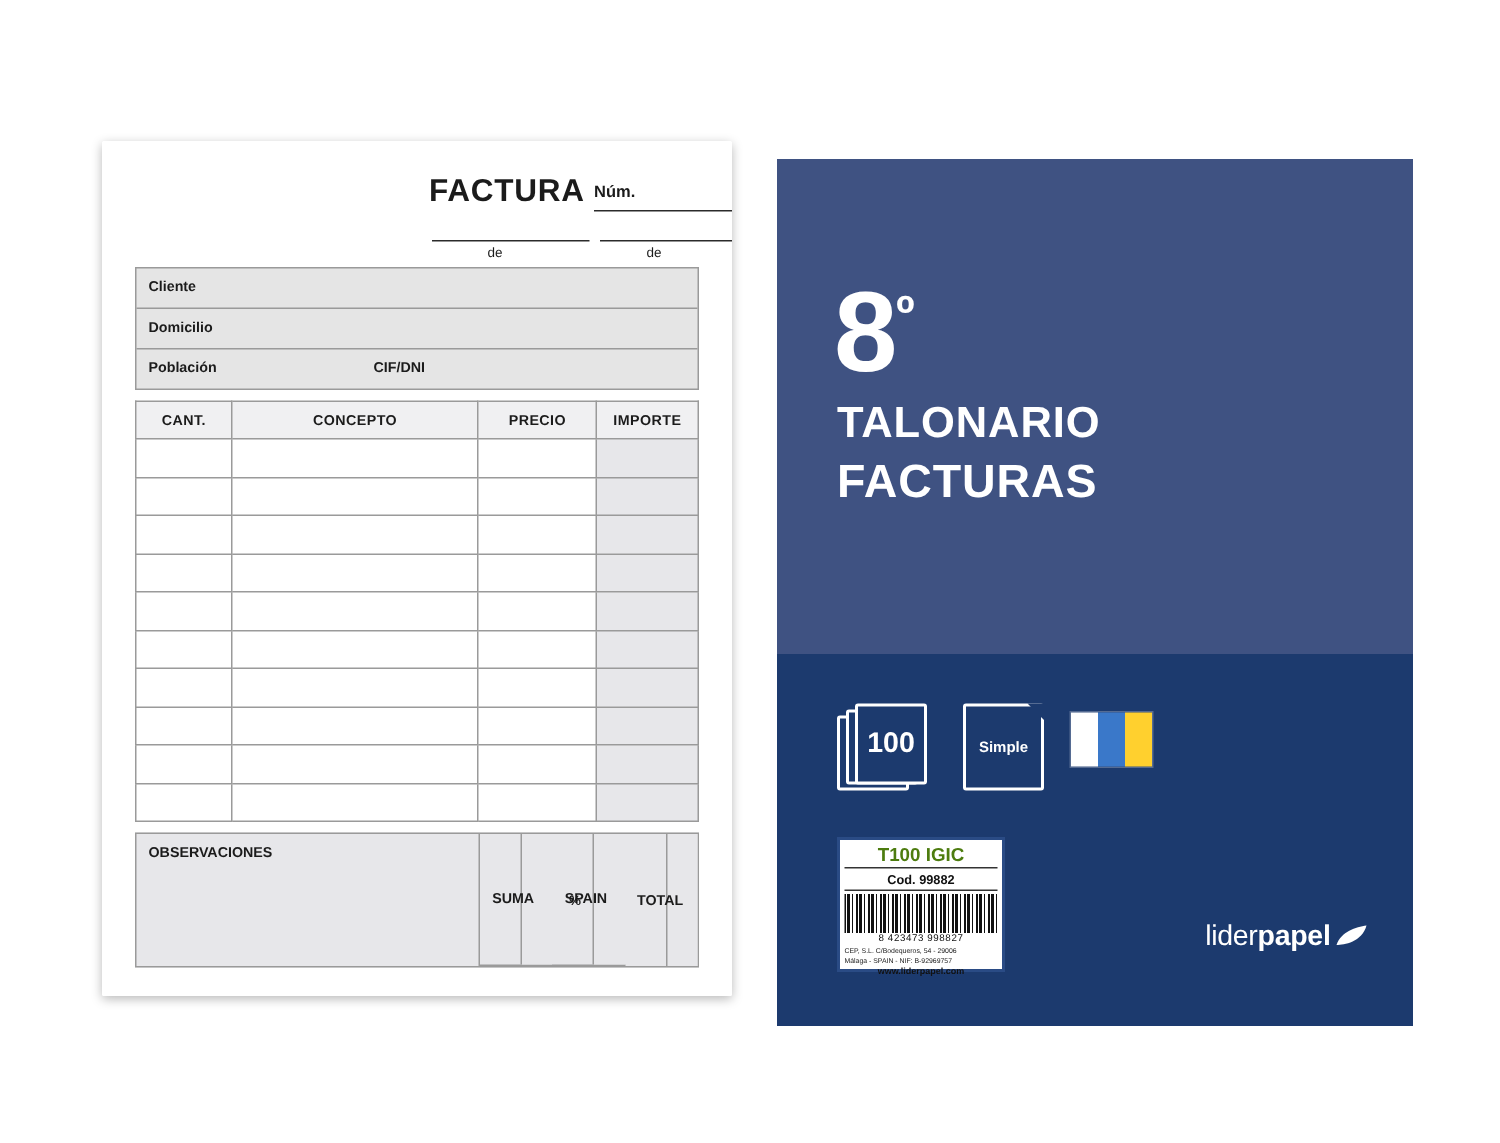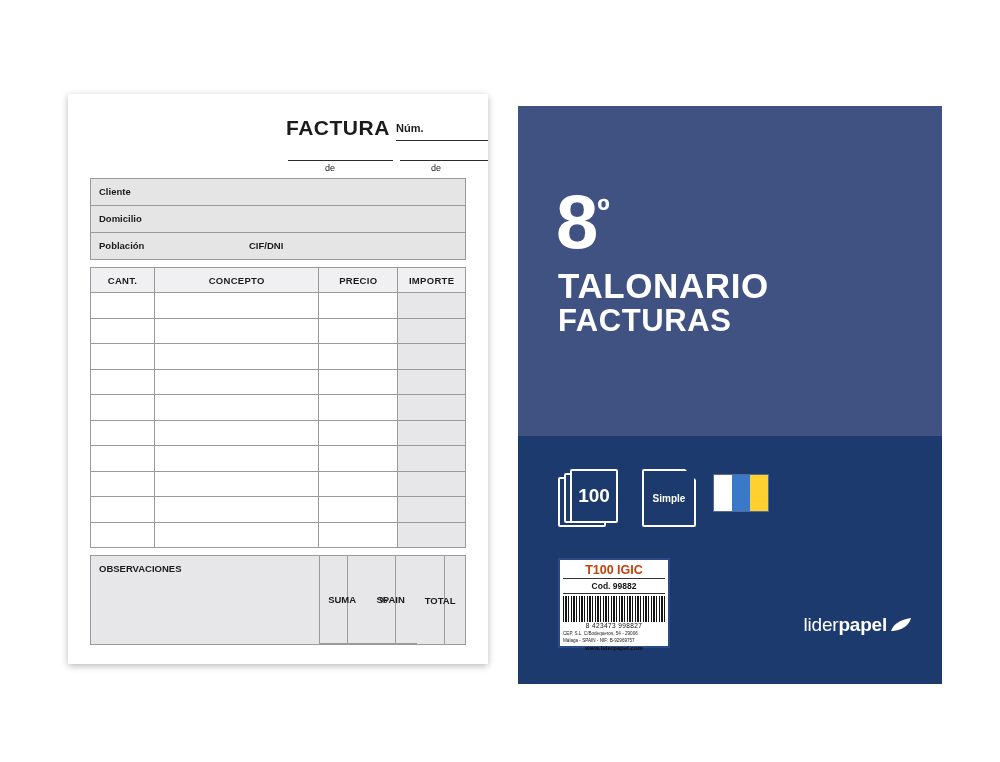--- a/index.html
+++ b/index.html
@@ -236,21 +236,21 @@
   }
   .cover-8 sup {
     font-size: 34px;
     vertical-align: super;
     line-height: 1;
   }
   .cover-line1 {
     position: absolute;
     left: 40px;
     top: 160px;
-    font-size: 35px;
+    font-size: 29px;
     font-weight: bold;
     color: #ffffff;
     letter-spacing: 0.6px;
   }
   .cover-line2 {
     position: absolute;
     left: 40px;
     top: 197px;
     font-size: 31px;
     font-weight: bold;
@@ -347,21 +347,21 @@
     height: 90px;
     background: #ffffff;
     border: 2px solid #2a4b85;
     box-sizing: border-box;
     padding: 3px;
   }
   .bl-code {
     text-align: center;
     font-size: 12.5px;
     font-weight: bold;
-    color: #c2410c;
+    color: #4d7c0f;
     border-bottom: 1px solid #333;
     padding-bottom: 1px;
   }
   .bl-cod {
     text-align: center;
     font-size: 8.5px;
     font-weight: bold;
     color: #111;
     margin-top: 1.5px;
     border-bottom: 1px solid #333;

